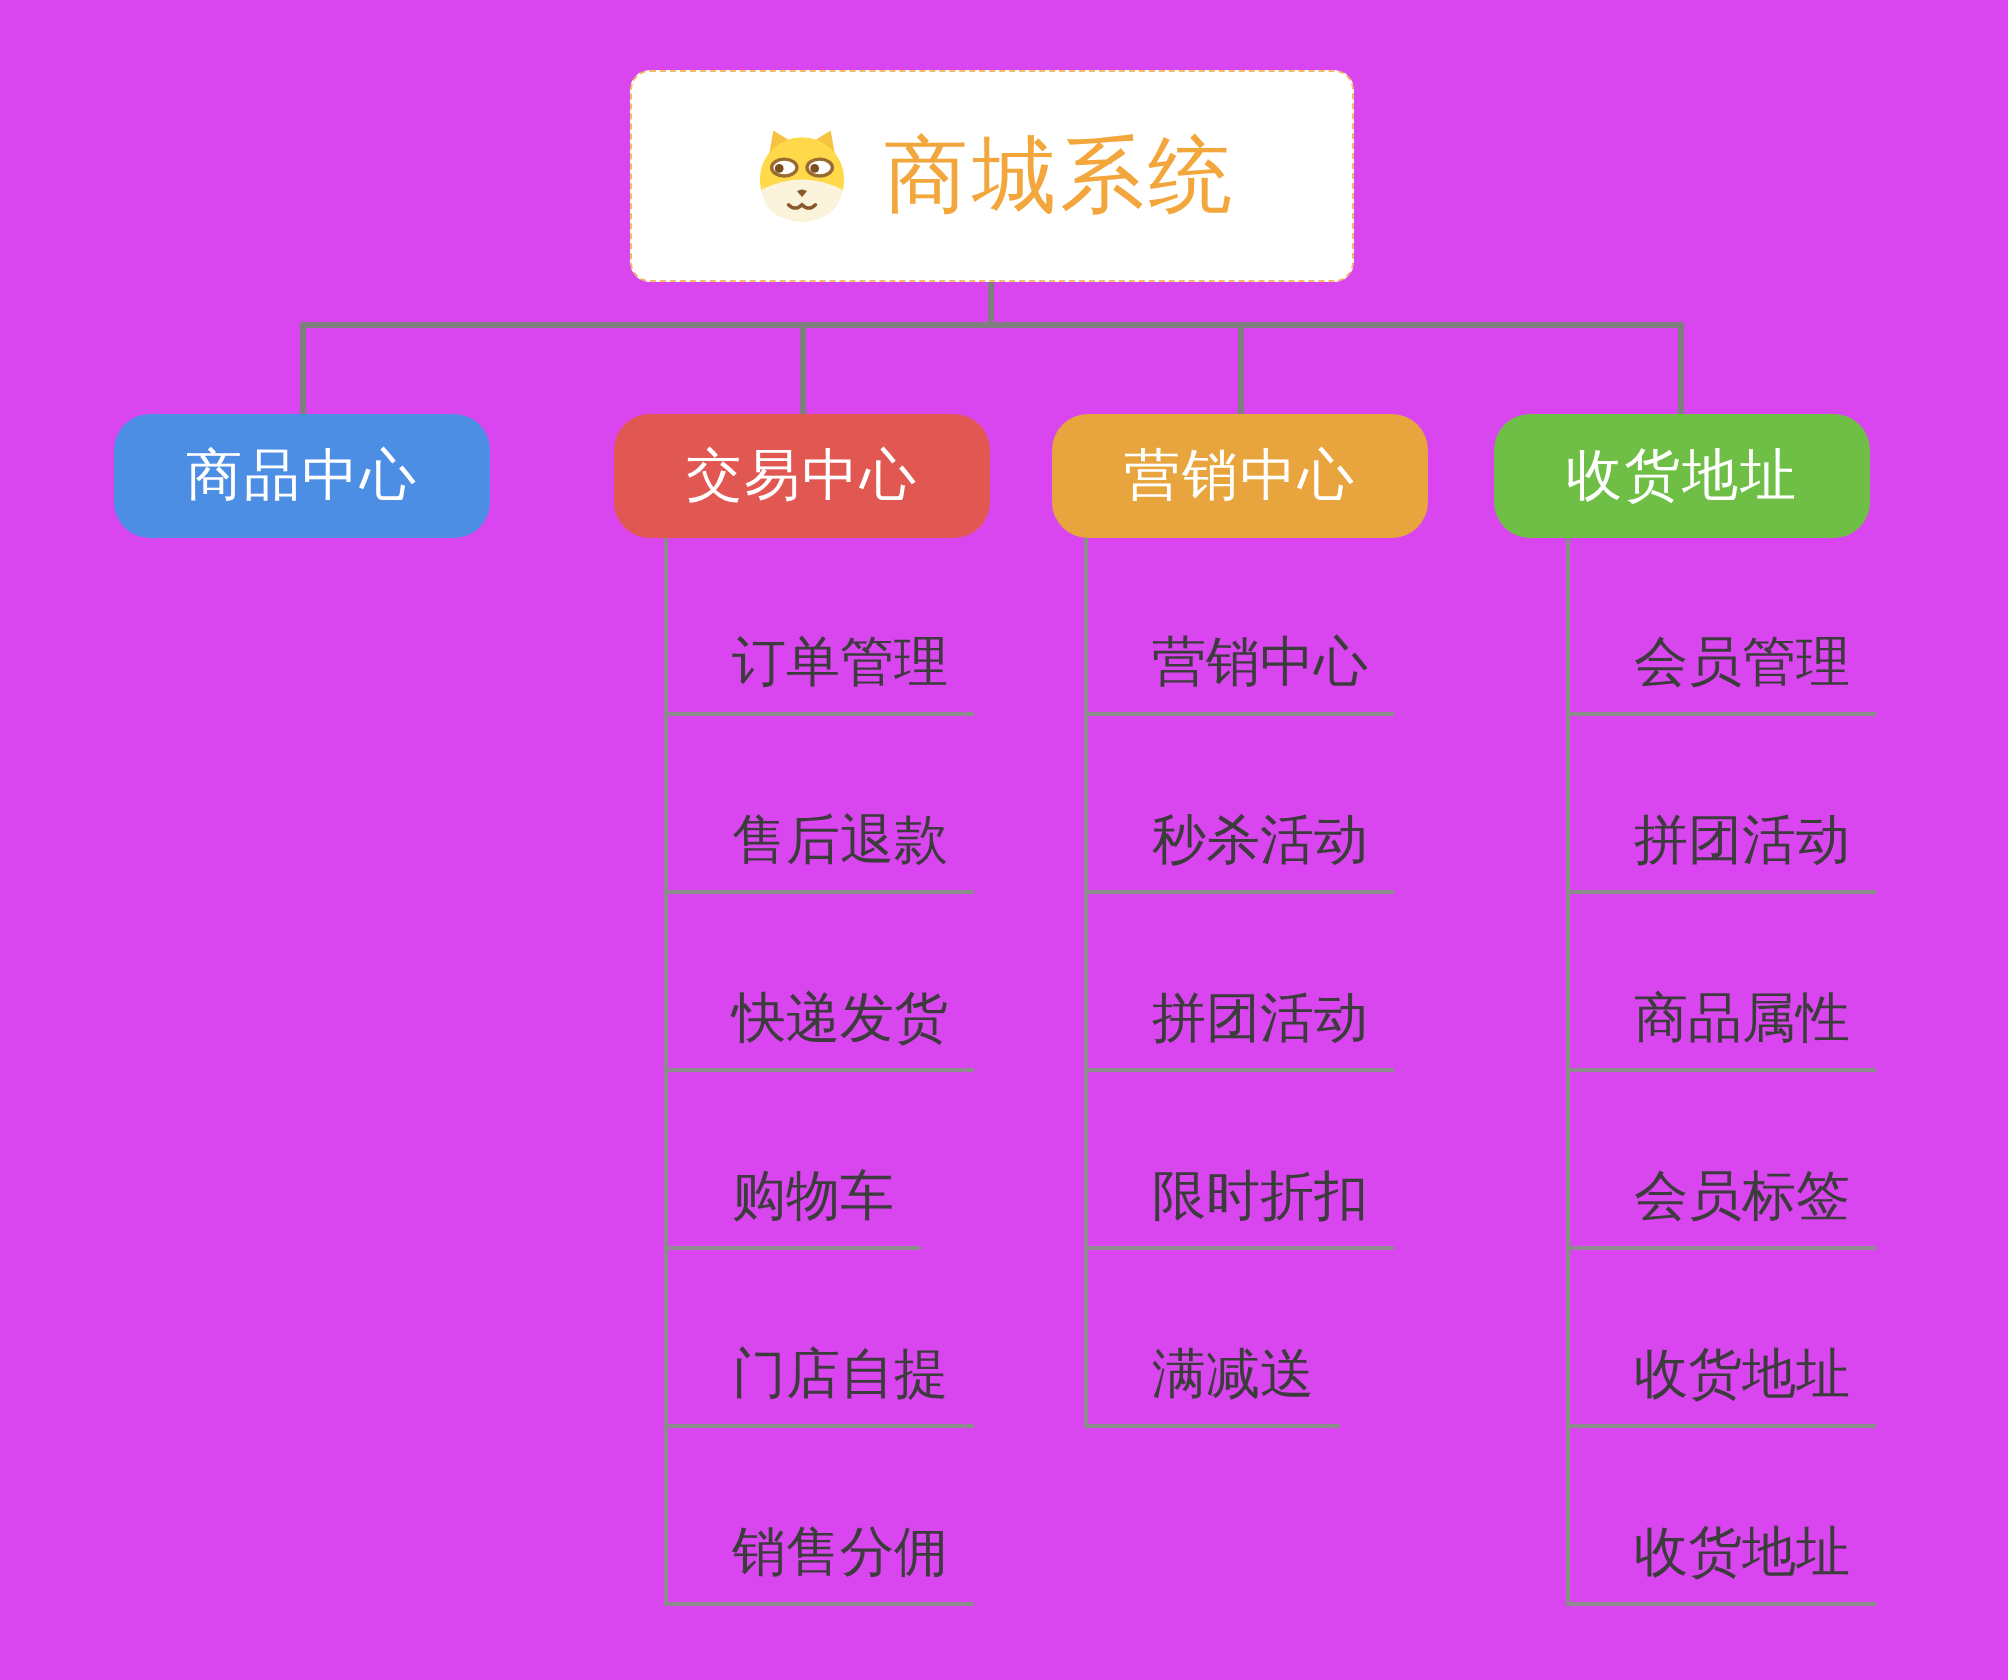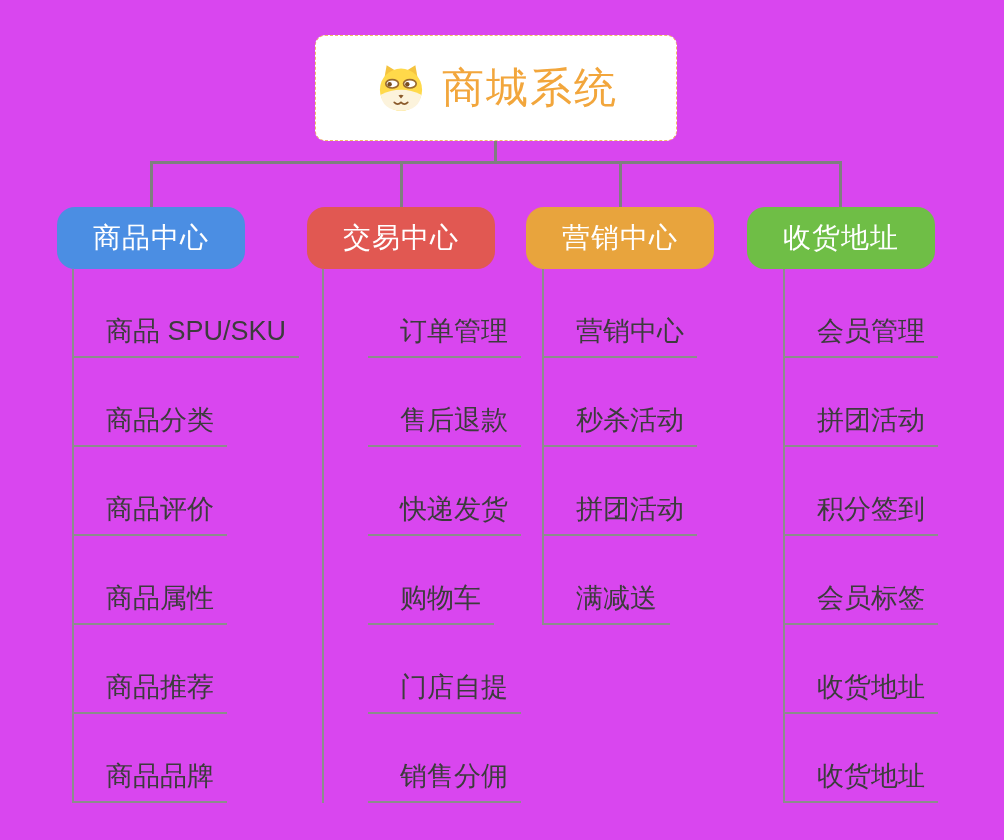--- a/index.html
+++ b/index.html
@@ -26,21 +26,21 @@
   .branch{
     position:absolute; top:207px; width:188px; height:62px;
     border-radius:18px; color:#FFFFFF; font-size:28px;
     display:flex; align-items:center; justify-content:center;
     letter-spacing:1px;
   }
   .branch-0{ left:57px; } .branch-1{ left:307px; }
   .branch-2{ left:526px; } .branch-3{ left:747px; }
   
   .col{ position:absolute; top:269px; border-left:2px solid #8C8C8C; }
-  .col-0{ left:72px; } .col-1{ left:322px;padding-left:44px; }
+  .col-0{ left:72px; } .col-1{ left:332px; }
   .col-2{ left:542px; } .col-3{ left:762px;margin-left:21px; }
   .cell{ height:89px; display:flex; align-items:flex-end; }
   .leaf{
     border-bottom:2px solid #8C8C8C;
     padding:0 13px 7px 32px;
     font-size:27px; color:#3C3C3C; white-space:nowrap;
   }
 </style>
 </head>
 <body>
@@ -70,40 +70,20 @@
   <div class="conn conn-drop conn-drop-0"></div>
   <div class="conn conn-drop conn-drop-1"></div>
   <div class="conn conn-drop conn-drop-2"></div>
   <div class="conn conn-drop conn-drop-3"></div>
 
   <div class="branch branch-0" style="background-color: rgb(75, 142, 227);">商品中心</div>
   <div class="branch branch-1" style="background-color: rgb(225, 88, 82);">交易中心</div>
   <div class="branch branch-2" style="background-color: rgb(232, 164, 61);">营销中心</div>
   <div class="branch branch-3" style="background-color: rgb(111, 190, 70);">收货地址</div>
 
-  <div class="col col-0">
-    <div class="cell">
-        <div class="leaf">商品 SPU/SKU</div>
-      </div>
-    <div class="cell">
-        <div class="leaf">商品分类</div>
-      </div>
-    <div class="cell">
-        <div class="leaf">商品评价</div>
-      </div>
-    <div class="cell">
-        <div class="leaf">商品属性</div>
-      </div>
-    <div class="cell">
-        <div class="leaf">商品推荐</div>
-      </div>
-    <div class="cell">
-        <div class="leaf">商品品牌</div>
-      </div>
-  </div>
 
   <div class="col col-1">
     <div class="cell">
         <div class="leaf">订单管理</div>
       </div>
     <div class="cell">
         <div class="leaf">售后退款</div>
       </div>
     <div class="cell">
         <div class="leaf">快递发货</div>
@@ -123,33 +103,36 @@
     <div class="cell">
         <div class="leaf">营销中心</div>
       </div>
     <div class="cell">
         <div class="leaf">秒杀活动</div>
       </div>
     <div class="cell">
         <div class="leaf">拼团活动</div>
       </div>
     <div class="cell">
+        <div class="leaf">限时折扣</div>
+      </div>
+    <div class="cell">
         <div class="leaf">满减送</div>
       </div>
   </div>
 
   <div class="col col-3">
     <div class="cell">
         <div class="leaf">会员管理</div>
       </div>
     <div class="cell">
         <div class="leaf">拼团活动</div>
       </div>
     <div class="cell">
-        <div class="leaf">积分签到</div>
+        <div class="leaf">商品属性</div>
       </div>
     <div class="cell">
         <div class="leaf">会员标签</div>
       </div>
     <div class="cell">
         <div class="leaf">收货地址</div>
       </div>
     <div class="cell">
         <div class="leaf">收货地址</div>
       </div>

